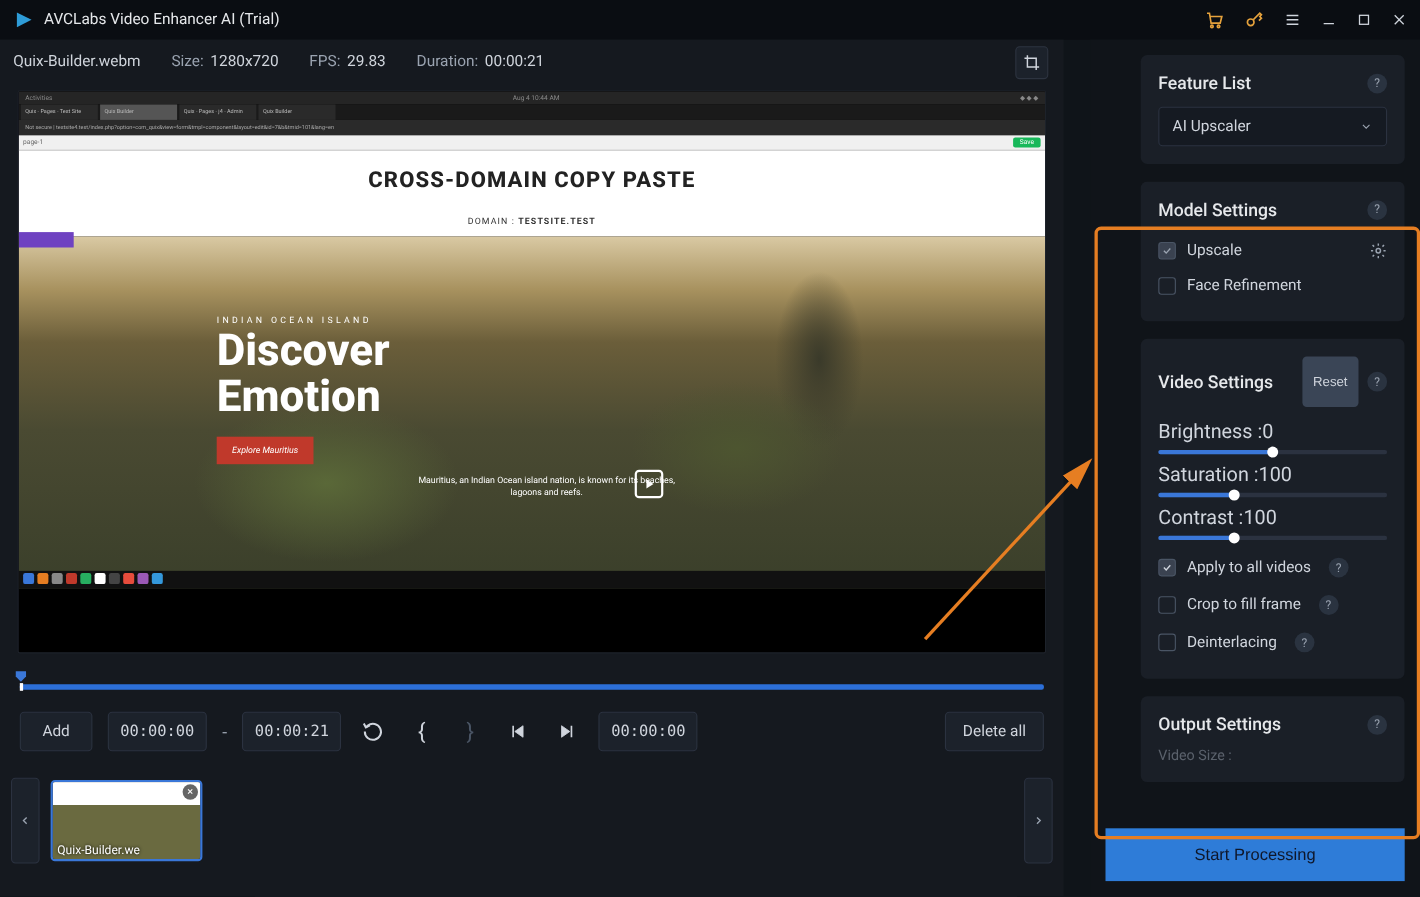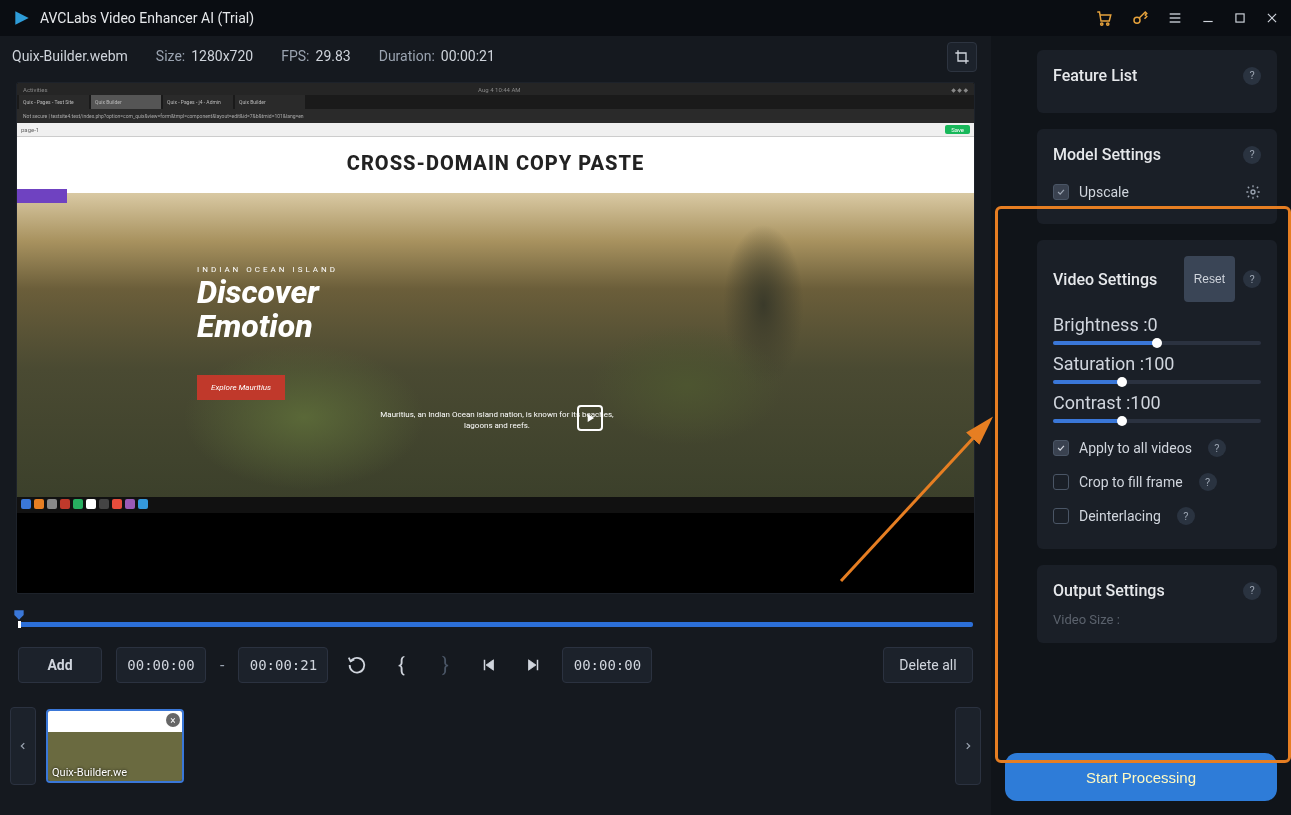--- a/index.html
+++ b/index.html
@@ -18,21 +18,21 @@
   display: flex;
   align-items: center;
   padding: 0 12px;
   justify-content: space-between;
 }
 .titlebar-left { display: flex; align-items: center; gap: 8px; }
 .logo-icon { width: 20px; height: 20px; }
 .app-title { font-size: 14px; color: #e6e8eb; }
 .titlebar-right { display: flex; align-items: center; gap: 18px; }
 .titlebar-right svg { cursor: pointer; }
-.main { display: flex; height: calc(100% - 36px); }
+.main { display: flex; height: calc(100% - 36px); gap: 24px; }
 .left-pane { flex: 1; display: flex; flex-direction: column; background: #15191f; }
 .file-info {
   height: 40px;
   display: flex;
   align-items: center;
   padding: 0 12px;
   gap: 28px;
   font-size: 14px;
   color: #cfd4db;
   position: relative;
@@ -65,21 +65,21 @@
   font-size:6px; color:#888;
 }
 .preview-tabs {
   height: 14px; background: #1a1a1a;
   display:flex; gap:2px; padding:0 2px;
 }
 .preview-tab { width:70px; height:14px; font-size:5px; color:#bbb; background:#2a2a2a; padding:2px 4px; display:flex; align-items:center;}
 .preview-tab.active { background:#555; }
 .preview-url { height:14px; background:#2a2a2a; font-size:5px; color:#aaa; padding:2px 6px; display:flex;align-items:center;}
 .preview-toolbar { height:14px; background:#f0f0f0; border-bottom:1px solid #ccc; display:flex; align-items:center; font-size:6px; padding:0 4px; color:#666; justify-content:space-between;}
-.preview-whitebar { height:56px; background:#fff; text-align:center; padding-top:14px;}
+.preview-whitebar { height:78px; background:#fff; text-align:center; padding-top:14px;}
 .preview-hero-title { font-size:20px; font-weight:800; color:#222; letter-spacing:1px;}
 .preview-hero-sub { font-size:8px; color:#333; margin-top:22px; letter-spacing:1px;}
 .preview-hero {
   height: 320px;
   background: linear-gradient(to bottom, #d9c9a3 0%, #a8925f 15%, #6b5e3a 30%, #4a4a32 55%, #3a3f2a 100%);
   position: relative;
 }
 .preview-hero::before {
   content:"";
   position:absolute;
@@ -87,41 +87,41 @@
   background:
     radial-gradient(ellipse 200px 120px at 30% 70%, #5a6838 0%, transparent 60%),
     radial-gradient(ellipse 160px 100px at 70% 60%, #4d5530 0%, transparent 60%),
     radial-gradient(ellipse 80px 160px at 78% 35%, #3a3a2a 0%, transparent 50%);
 }
 .preview-purple-strip{
   position:absolute;top:-4px;left:0;width:50px;height:14px;background:#6f42c1;
 }
 .preview-hero-text { position:absolute; left:180px; top:72px; color:#fff; }
 .preview-ocean { font-size:8px; letter-spacing:3px; }
-.preview-discover { font-size:32px; font-weight:800; line-height:1.05; margin-top:2px;font-style:italic;}
+.preview-discover { font-size:40px; font-weight:800; line-height:1.05; margin-top:2px;}
 .preview-cta { position:absolute; left:180px; top:182px; background:#c0392b; color:#fff; font-size:8px; padding:8px 14px; font-style:italic;}
 .preview-caption { position:absolute; left:350px; top:216px; color:#fff; font-size:8px; text-align:center; line-height:1.4; width:260px;}
 .preview-play { position:absolute; left:560px; top:212px; width:26px; height:26px; border:2px solid #fff; border-radius:4px; display:flex;align-items:center;justify-content:center;}
 .preview-taskbar { position:absolute; bottom:0; left:0; right:0; height:16px; background:#111; display:flex; gap:3px; padding:2px 4px;}
 .preview-taskbar div{width:10px;height:10px;border-radius:2px;}
 .timeline-marker { margin: 8px 18px 0; position: relative; height: 14px;}
 .timeline-marker svg { position:absolute; left:-6px; top:0;}
 .timeline-bar { margin: 0 18px; height:5px; background:#2c6fd8; border-radius:2px; position:relative;}
 .timeline-bar::after{content:"";position:absolute;left:0;top:-1px;width:3px;height:7px;background:#fff;}
 .controls-row {
   margin: 18px 18px 0;
   display:flex; align-items:center; gap: 14px;
   height: 40px;
 }
 .btn {
   background:#1c222b; border:1px solid #2b3240; color:#d0d5dd;
   border-radius:4px; height:36px; display:flex;align-items:center;justify-content:center;
   font-size:14px; cursor:pointer;
 }
-.btn-add{width:84px;font-weight:bold;}
+.btn-add{width:66px;}
 .time-box{width:90px; padding:0 8px; font-family:monospace; text-align:center;}
 .sep-dash{color:#9aa3b0;}
 .play-ctrl{width:30px;height:30px;cursor:pointer;display:flex;align-items:center;justify-content:center;}
 .spacer-flex{flex:1;}
 .btn-delete{width:90px;}
 .thumbs-row {
   margin: 16px 10px 0;
   display:flex; align-items:center; gap:10px;
   height: 90px;
 }
@@ -163,21 +163,21 @@
 .checkbox{width:16px;height:16px;border:1px solid #4a5565;border-radius:3px;display:flex;align-items:center;justify-content:center;cursor:pointer;}
 .checkbox.checked{background:#3a4250;}
 .gear-right{margin-left:auto;cursor:pointer;}
 .slider-row{margin:8px 0;}
 .slider-top{display:flex;justify-content:flex-start;font-size:18px;margin-bottom:6px;}
 .slider-track{height:4px;background:#2b3240;border-radius:2px;position:relative;}
 .slider-fill{height:100%;background:#3a77d8;border-radius:2px;position:absolute;left:0;}
 .slider-thumb{width:10px;height:10px;background:#fff;border-radius:50%;position:absolute;top:-3px;transform:translateX(-50%);}
 .reset-btn{background:#3a4556;color:#d0d5dd;border:none;padding:16px 10px;border-radius:4px;font-size:12px;cursor:pointer;}
 .start-btn{
-  background:#2e7cd8;color:#fef9c3;border:none;border-radius:12px;
+  background:#2e7cd8;color:#0f172a;border:none;border-radius:0;
   height:48px;font-size:15px;cursor:pointer;
 }
 .scroll-container{overflow:hidden; flex:1; display:flex;flex-direction:column;gap:16px;}
 .output-cut{margin-bottom:-30px;}
 </style>
 </head>
 <body>
 
 <div class="titlebar">
   <div class="titlebar-left">
@@ -343,40 +343,50 @@
           </marker>
         </defs>
       <line x1="10" y1="170" x2="158" y2="10" stroke="#e67e22" stroke-width="3" marker-end="url(#ah)"></line>
     </svg>
 
     <div class="panel">
       <div class="panel-header">
         <span class="panel-title">Feature List</span>
         <span class="help-badge">?</span>
       </div>
+      <div class="selectbox">
+        <span>AI Upscaler</span>
+        <svg width="12" height="12" viewBox="0 0 24 24" stroke="#9aa3b0" fill="none" stroke-width="2">
+            <polyline points="6 9 12 15 18 9"></polyline>
+          </svg>
+      </div>
     </div>
 
     <div class="scroll-container">
 
     <div class="panel">
       <div class="panel-header">
         <span class="panel-title">Model Settings</span>
         <span class="help-badge">?</span>
       </div>
       <div class="check-row">
         <div class="checkbox checked">
               <svg width="10" height="10" viewBox="0 0 24 24" stroke="#9aa3b0" fill="none" stroke-width="3">
                 <polyline points="5 12 10 17 19 7"></polyline>
               </svg>
             </div>
         <span>Upscale</span>
         <svg class="gear-right" width="16" height="16" viewBox="0 0 24 24" stroke="#9aa3b0" fill="none" stroke-width="2">
               <circle cx="12" cy="12" r="3"></circle>
               <path d="M12 2v3M12 19v3M4.2 4.2l2.1 2.1M17.7 17.7l2.1 2.1M2 12h3M19 12h3M4.2 19.8l2.1-2.1M17.7 6.3l2.1-2.1"></path>
             </svg>
+      </div>
+      <div class="check-row">
+        <div class="checkbox"></div>
+        <span>Face Refinement</span>
       </div>
     </div>
 
     <div class="panel">
       <div class="panel-header">
         <span class="panel-title">Video Settings</span>
         <div style="display:flex;gap:8px;align-items:center">
           <button class="reset-btn">Reset</button>
           <span class="help-badge">?</span>
         </div>

